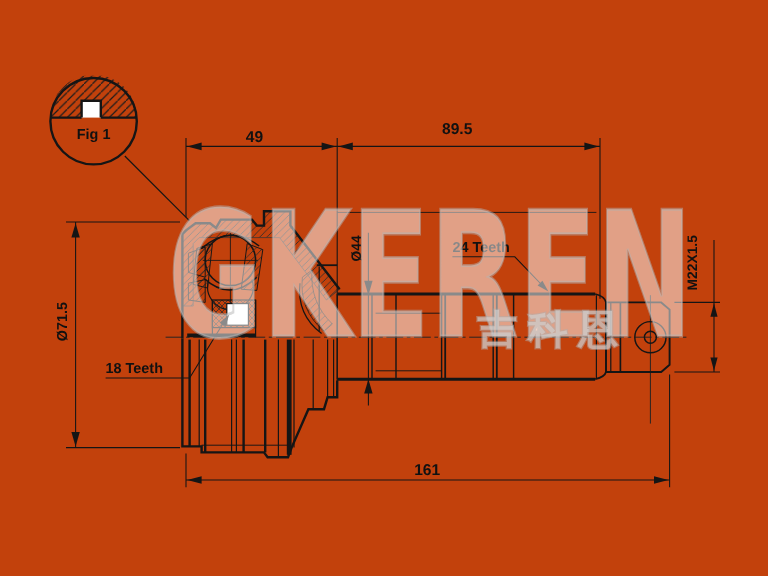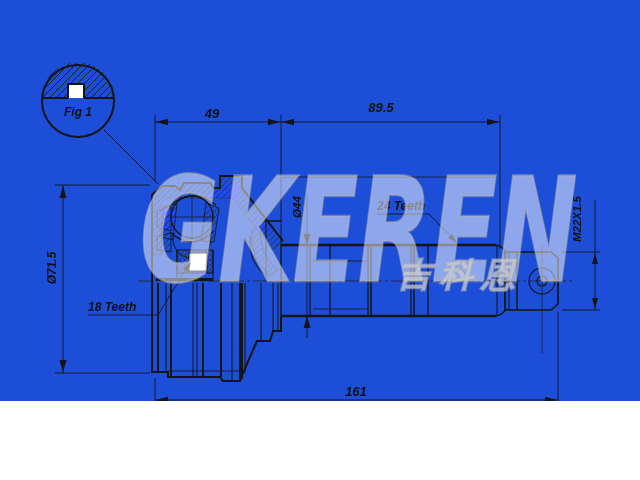--- a/index.html
+++ b/index.html
@@ -1,19 +1,18 @@
 <!DOCTYPE html>
 <html><head>
 <meta charset="utf-8">
 <style>
   html,body{margin:0;padding:0;background:#fff;}
   .screen{
-    position:relative;width:640px;height:401px;background:#1d4ed8;overflow:hidden;
+    position:relative;width:640px;height:480px;background:#c2410c;overflow:hidden;
     font-family:"Liberation Sans",sans-serif;
-    font-style:italic;
   }
   svg text{
     font-family:"Liberation Sans","DejaVu Sans",sans-serif;
     fill:#111;font-weight:bold;
   }
   .wm{position:absolute;inset:0;pointer-events:none;}
   .wm-latin{
     position:absolute;left:140px;top:158px;
     font-family:"DejaVu Sans",sans-serif;font-weight:bold;font-size:145px;line-height:1;
     color:rgba(255,255,255,0.50);

